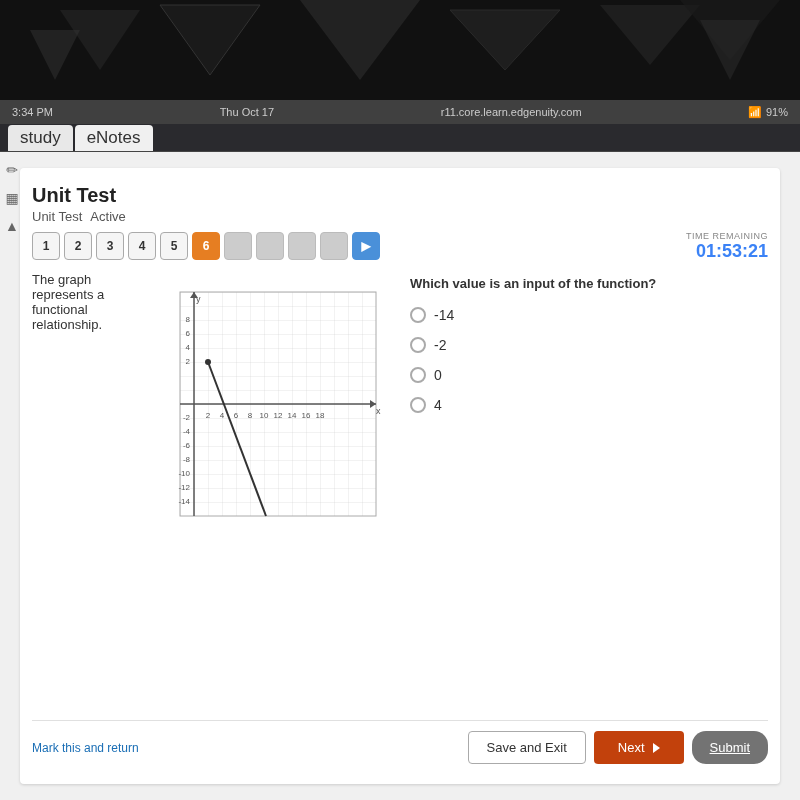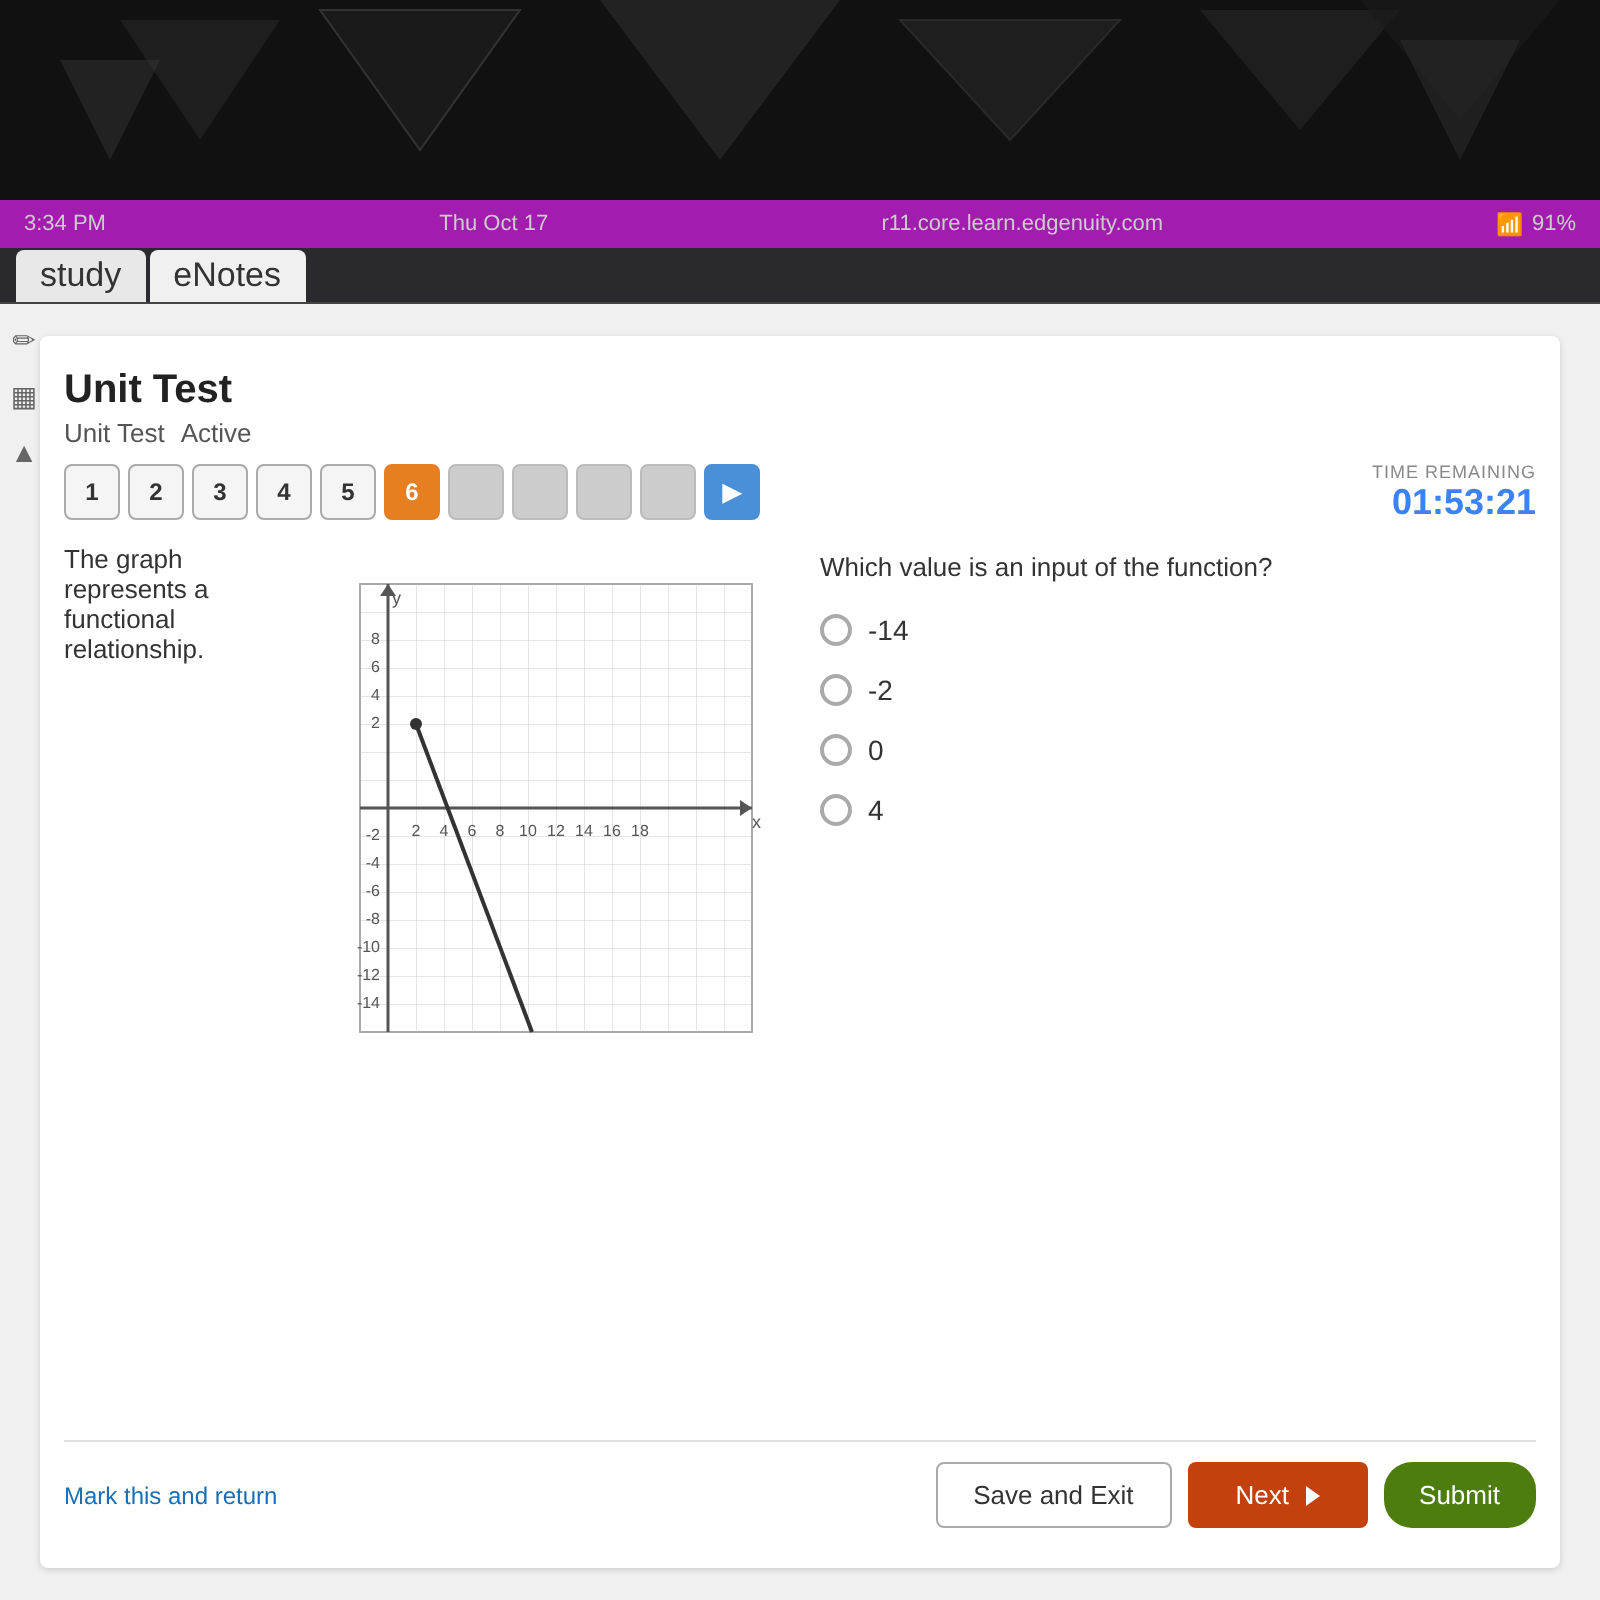--- a/index.html
+++ b/index.html
@@ -7,21 +7,21 @@
       width: 800px;
       height: 800px;
       background: #1a1a1a;
       font-family: Arial, sans-serif;
       overflow: hidden;
       position: relative;
     }
 
     
     .status-bar {
-      background: #a21caf;
+      background: #404040;
       color: #fff;
       font-size: 12px;
       padding: 4px 12px;
       display: flex;
       align-items: center;
       justify-content: space-between;
       height: 24px;
       text-align: right;
     }
     .status-left { font-size: 11px; color: #ccc; }
@@ -173,20 +173,21 @@
     .answer-section {
       flex: 1;
       display: flex;
       flex-direction: column;
       padding-top: 4px;
     }
     .answer-question {
       font-size: 13px;
       color: #333;
       margin-bottom: 16px;
+      font-weight: bold;
     }
     .answer-option {
       display: flex;
       align-items: center;
       gap: 8px;
       margin-bottom: 14px;
       cursor: pointer;
     }
     .radio-circle {
       width: 16px;
@@ -257,27 +258,28 @@
       color: #fff;
       font-size: 13px;
       padding: 8px 24px;
       border-radius: 4px;
       cursor: pointer;
       display: flex;
       align-items: center;
       gap: 6px;
     }
     .btn-submit {
-      background: #4d7c0f;
+      background: #737373;
       border: none;
       color: #fff;
       font-size: 13px;
       padding: 8px 18px;
       border-radius: 14px;
       cursor: pointer;
+      text-decoration: underline;
     }
     .chevron-right {
       display: inline-block;
       width: 0;
       height: 0;
       border-top: 5px solid transparent;
       border-bottom: 5px solid transparent;
       border-left: 7px solid #fff;
       margin-left: 2px;
     }

